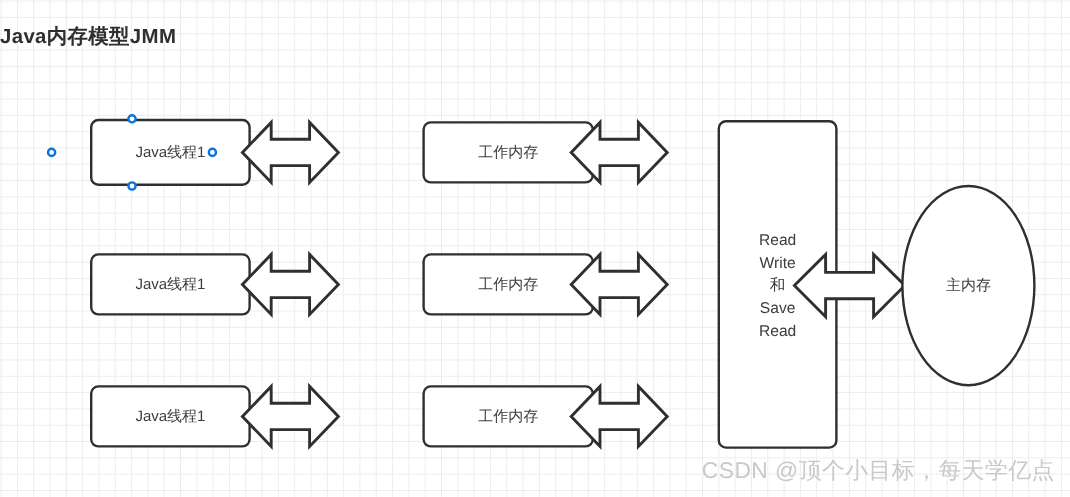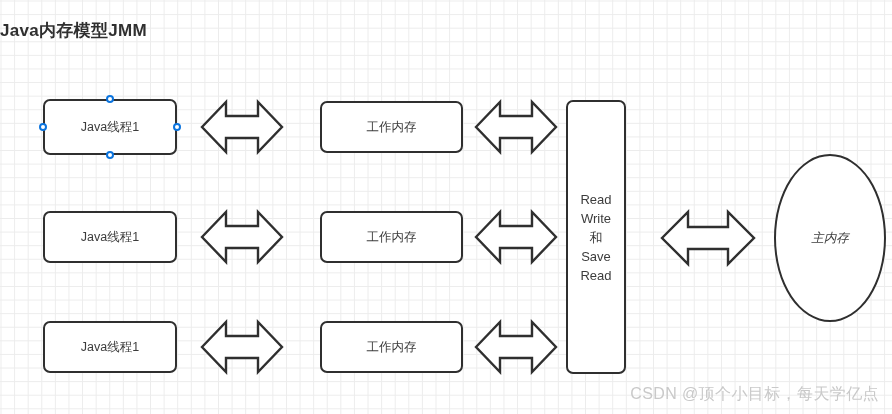--- a/index.html
+++ b/index.html
@@ -42,21 +42,21 @@
     border: 2.2px solid #2f2f2f;
     background: #ffffff;
     display: flex;
     align-items: center;
     justify-content: center;
     color: #3c3c3c;
     font-size: 12.5px;
     line-height: 17px;
     text-align: center;
   }
-  .rbox { border-radius: 7px; }
+  .rbox { border-radius: 7px; margin-left: 32px; }
 
   .ellipse {
     border-radius: 50%;
   }
 
   .tallbox-text {
     display: block;
     font-size: 13px;
     line-height: 19px;
     color: #3c3c3c;
@@ -80,21 +80,21 @@
     border: 2px solid #0b74de;
     box-sizing: border-box;
     z-index: 10;
   }
 
   
   #watermark {
     position: absolute;
     right: 13px;
     bottom: 9px;
-    font-size: 16px;
+    font-size: 19px;
     color: #c9c9c9;
     white-space: nowrap;
     letter-spacing: 0.4px;
   }
 </style>
 </head>
 <body>
 
 <div id="canvas">
 
@@ -157,33 +157,33 @@
   <div class="node rbox" style="left:320px; top:321px; width:143px; height:52px;">
     <span>工作内存</span>
   </div>
 
   <div class="arrow" style="left:474px; top:317px;">
     <svg width="84" height="60" viewBox="0 0 84 60">
       <polygon points="2,30 26,5 26,19 58,19 58,5 82,30 58,55 58,41 26,41 26,55" fill="#ffffff" stroke="#2f2f2f" stroke-width="2.4" stroke-linejoin="miter"></polygon>
     </svg>
   </div>
 
-  <div class="node rbox" style="left:566px; top:100px; width:60px; height:274px; flex-direction:column;">
+  <div class="node rbox" style="left:566px; top:100px; width:100px; height:274px; flex-direction:column;">
     <span class="tallbox-text">Read</span>
     <span class="tallbox-text">Write</span>
     <span class="tallbox-text">和</span>
     <span class="tallbox-text">Save</span>
     <span class="tallbox-text">Read</span>
   </div>
 
   <div class="arrow" style="left:660px; top:207px;">
     <svg width="96" height="62" viewBox="0 0 96 62">
       <polygon points="2,31 28,5 28,20 68,20 68,5 94,31 68,57 68,42 28,42 28,57" fill="#ffffff" stroke="#2f2f2f" stroke-width="2.4" stroke-linejoin="miter"></polygon>
     </svg>
   </div>
 
-  <div class="node ellipse" style="left:774px; top:154px; width:112px; height:168px;font-style:italic;">
+  <div class="node ellipse" style="left:751px; top:154px; width:112px; height:168px;">
     <span>主内存</span>
   </div>
 
   <div id="watermark">CSDN @顶个小目标，每天学亿点</div>
 
 </div>
 
 </body></html>

